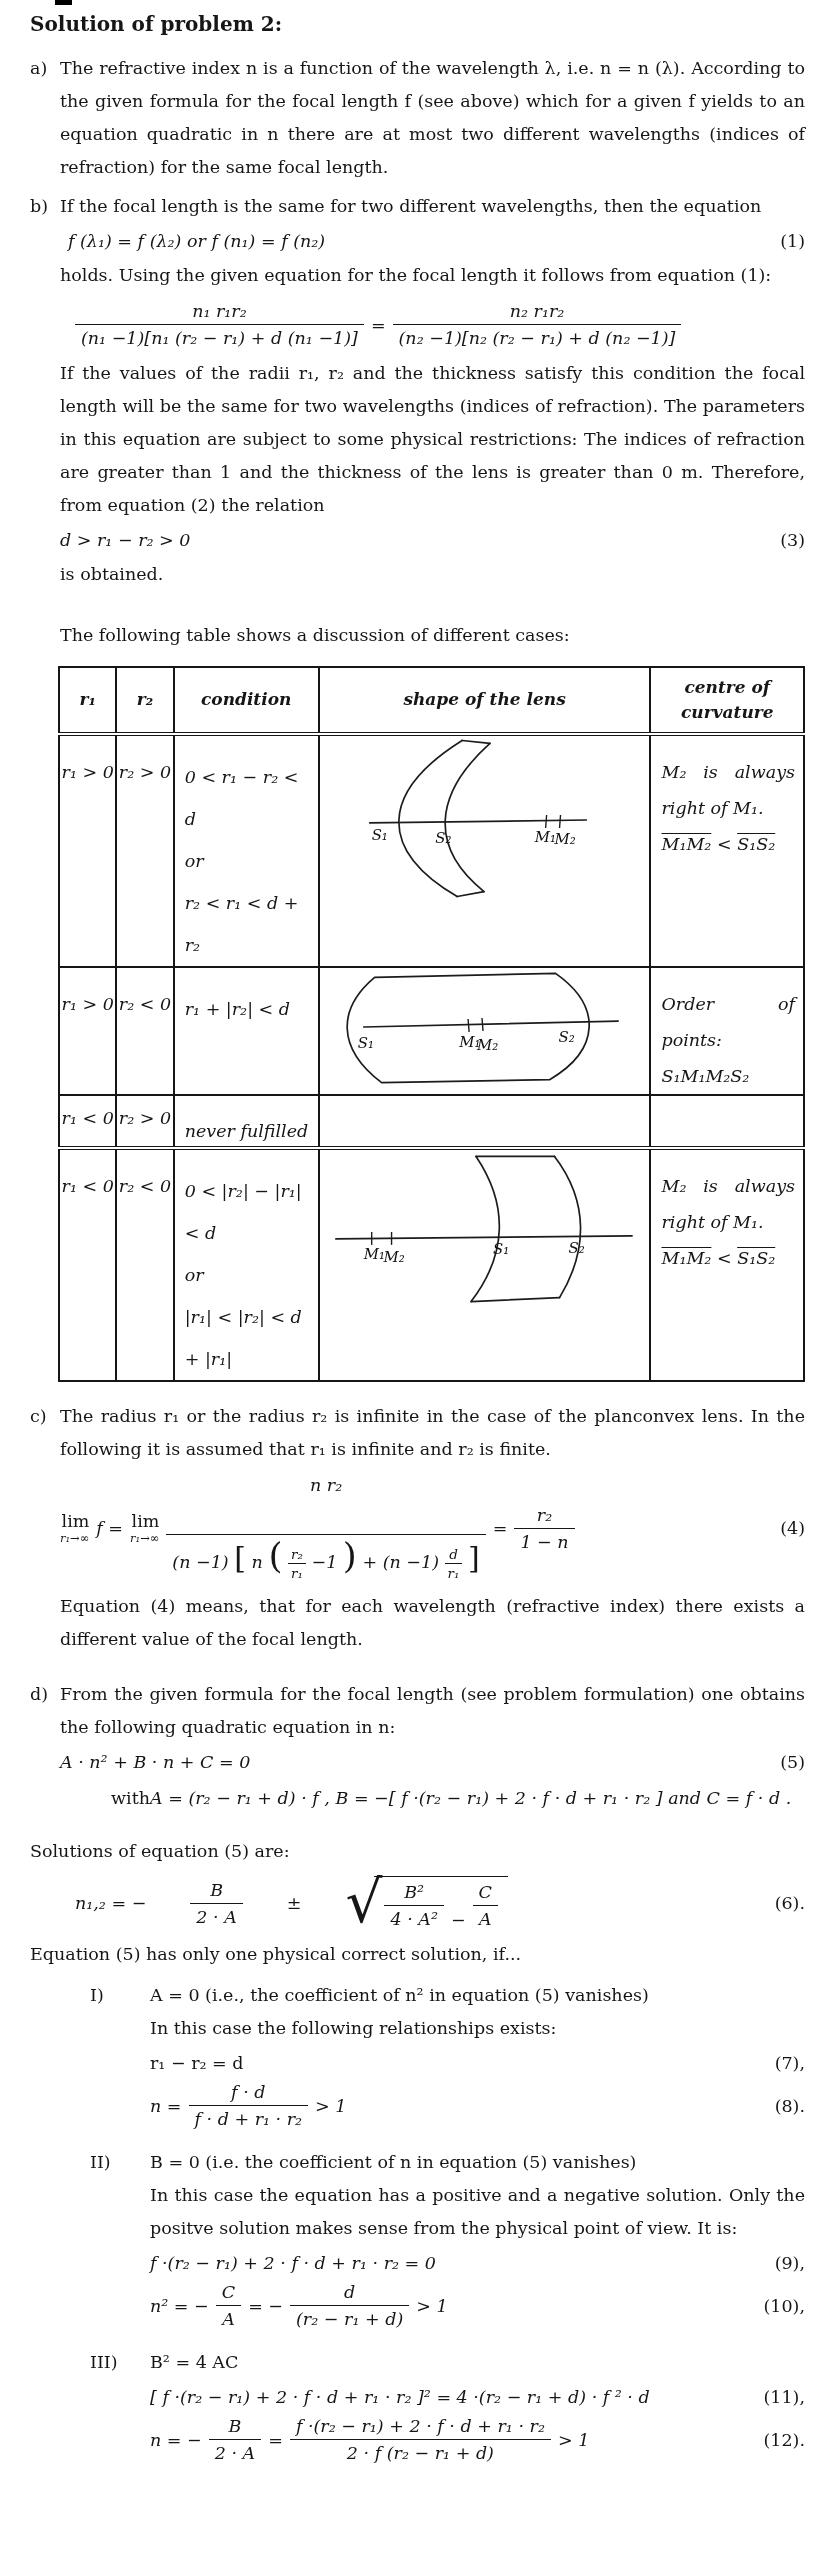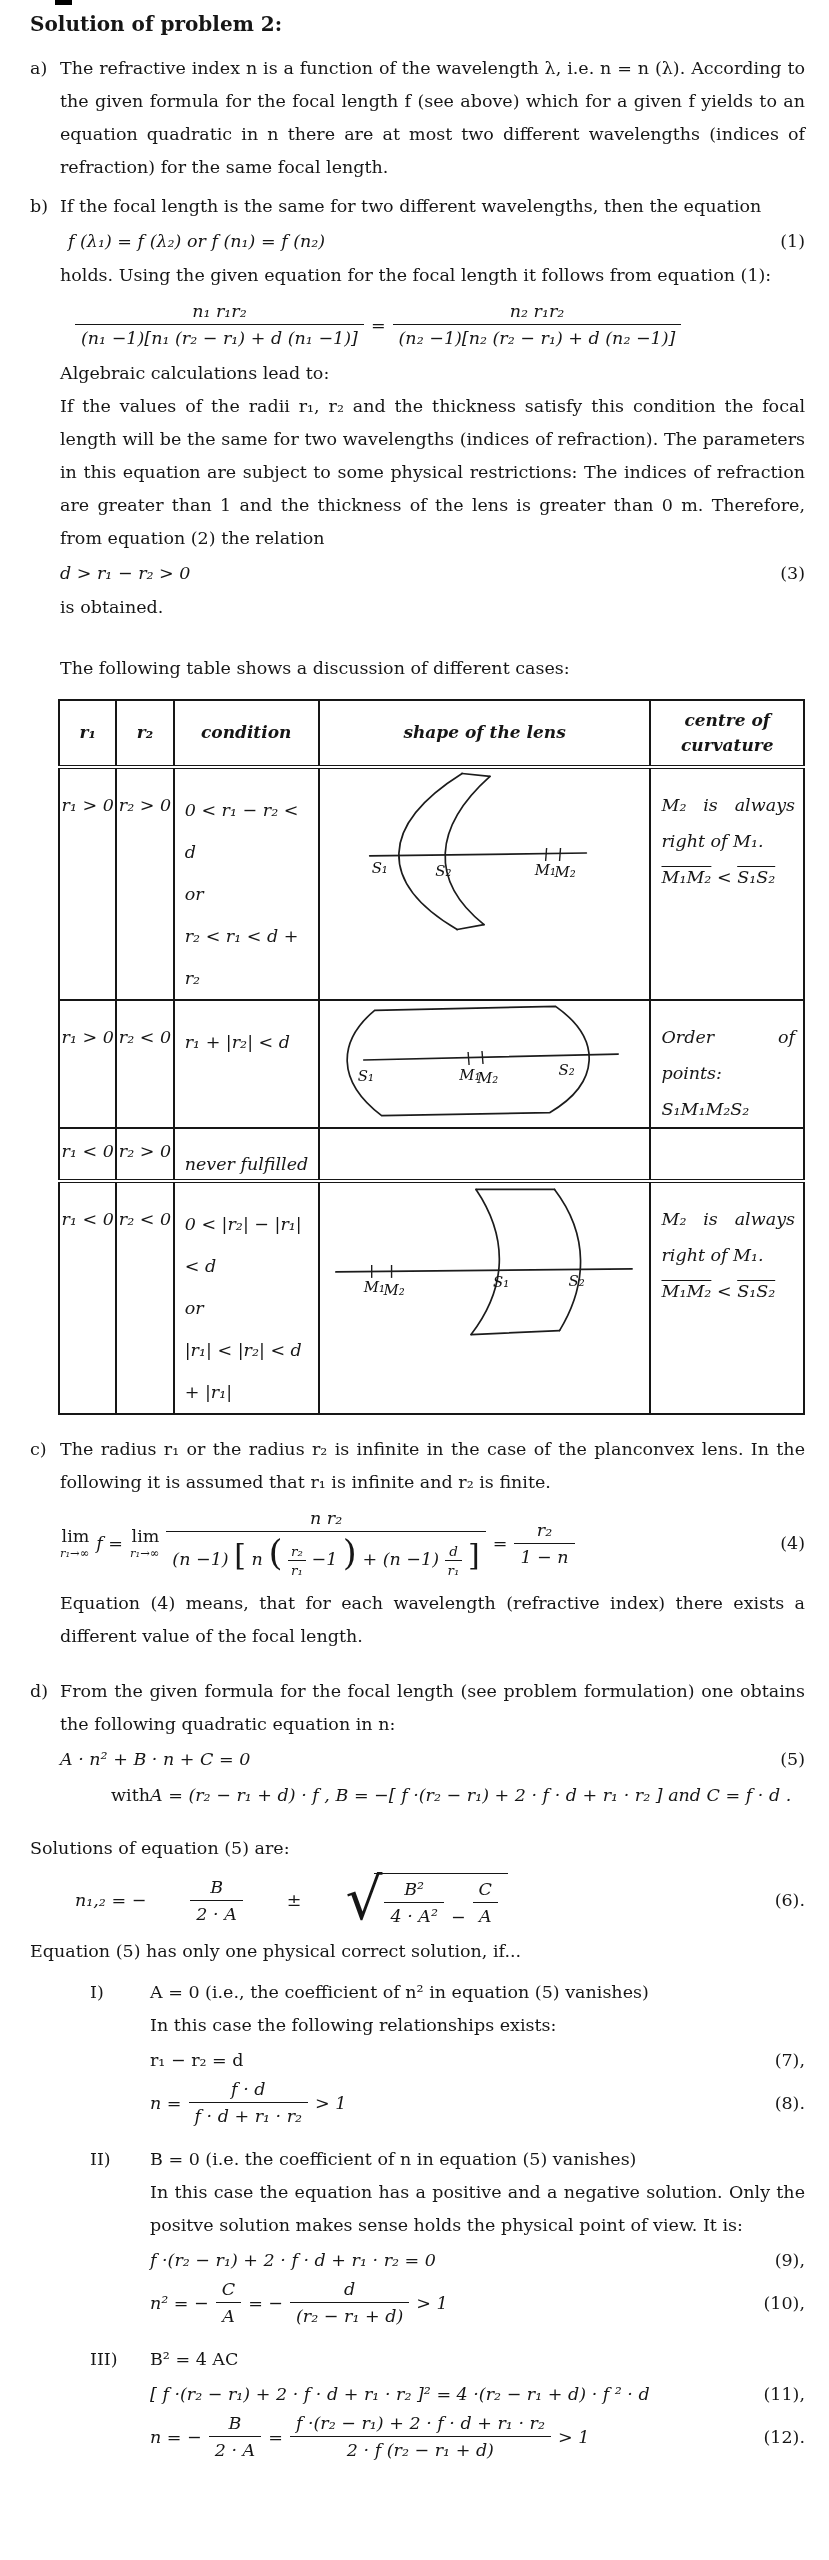--- a/index.html
+++ b/index.html
@@ -24,21 +24,21 @@
   .eqbody { display:inline-flex; align-items:center; gap:7px; font-style:italic; flex-wrap:nowrap; }
   .upright, .upright .frac { font-style:normal; }
   .ml8 { margin-left:8px; } .ml15 { margin-left:15px; } .ml45 { margin-left:45px;gap:44px; }
 
   .frac { display:inline-block; text-align:center; vertical-align:middle; }
   .frac .num { display:block; padding:1px 6px 3px; white-space:nowrap; }
   .frac .den { display:block; border-top:1.5px solid #161616; padding:3px 6px 1px; white-space:nowrap; }
   .frac.small { font-size:13.5px; }
   .frac.small .num { padding:0 3px 1px; }
   .frac.small .den { padding:1px 3px 0; border-top-width:1.2px; }
-  .dflex { display:flex; align-items:center; gap:4px; justify-content:center; }
+  .dflex { display:flex; align-items:center; gap:4px; justify-content:center;margin-top:36px; }
 
   .bp { font-style:normal; font-size:36px; font-weight:300; line-height:1; transform:scaleY(1.12); }
   .bk { font-style:normal; font-size:30px; font-weight:300; line-height:1; transform:scaleY(1.25); }
 
   .limstack { display:inline-flex; flex-direction:column; align-items:flex-end; font-style:normal; line-height:1.05; }
   .limstack .ls { font-size:11.5px; font-style:italic; margin-top:1px; }
 
   .sqrt { display:inline-flex; align-items:center; }
   .sqrt-sym { font-style:normal; font-size:58px; font-weight:300; line-height:0.72; margin-right:-8px; }
   .sqrt-body { border-top:1.8px solid #161616; display:inline-flex; align-items:flex-end; gap:7px; padding:4px 10px 0 10px; }
@@ -103,21 +103,20 @@
             <span class="den">(n₁ −1)[n₁ (r₂ − r₁) + d (n₁ −1)]</span>
           </span>
           <span>=</span>
           <span class="frac">
             <span class="num">n₂ r₁r₂</span>
             <span class="den">(n₂ −1)[n₂ (r₂ − r₁) + d (n₂ −1)]</span>
           </span>
         </span>
       </div>
 
-      <div class="para">Algebraic calculations lead to:</div>
 
 
       <div class="para">If the values of the radii r₁, r₂ and the thickness satisfy this condition the focal length will be the same for two wavelengths (indices of refraction). The parameters in this equation are subject to some physical restrictions: The indices of refraction are greater than 1 and the thickness of the lens is greater than 0 m. Therefore, from equation (2) the relation</div>
 
       <div class="eqrow">
         <span class="eqbody">d &gt; r₁ − r₂ &gt; 0</span>
         <span class="eqtag">(3)</span>
       </div>
 
       <div class="para">is obtained.</div>
@@ -362,21 +361,21 @@
         </span>
         <span class="eqtag">(8).</span>
       </div>
     </div>
   </div>
 
   <div class="case">
     <div class="case-label">II)</div>
     <div class="case-body">
       <div class="para">B = 0 (i.e. the coefficient of n in equation (5) vanishes)</div>
-      <div class="para">In this case the equation has a positive and a negative solution. Only the positve solution makes sense holds the physical point of view. It is:</div>
+      <div class="para">In this case the equation has a positive and a negative solution. Only the positve solution makes sense from the physical point of view. It is:</div>
       <div class="eqrow">
         <span class="eqbody">f ·(r₂ − r₁) + 2 · f · d + r₁ · r₂ = 0</span>
         <span class="eqtag">(9),</span>
       </div>
       <div class="eqrow">
         <span class="eqbody">
           <span>n² = −</span>
           <span class="frac">
             <span class="num">C</span>
             <span class="den">A</span>

